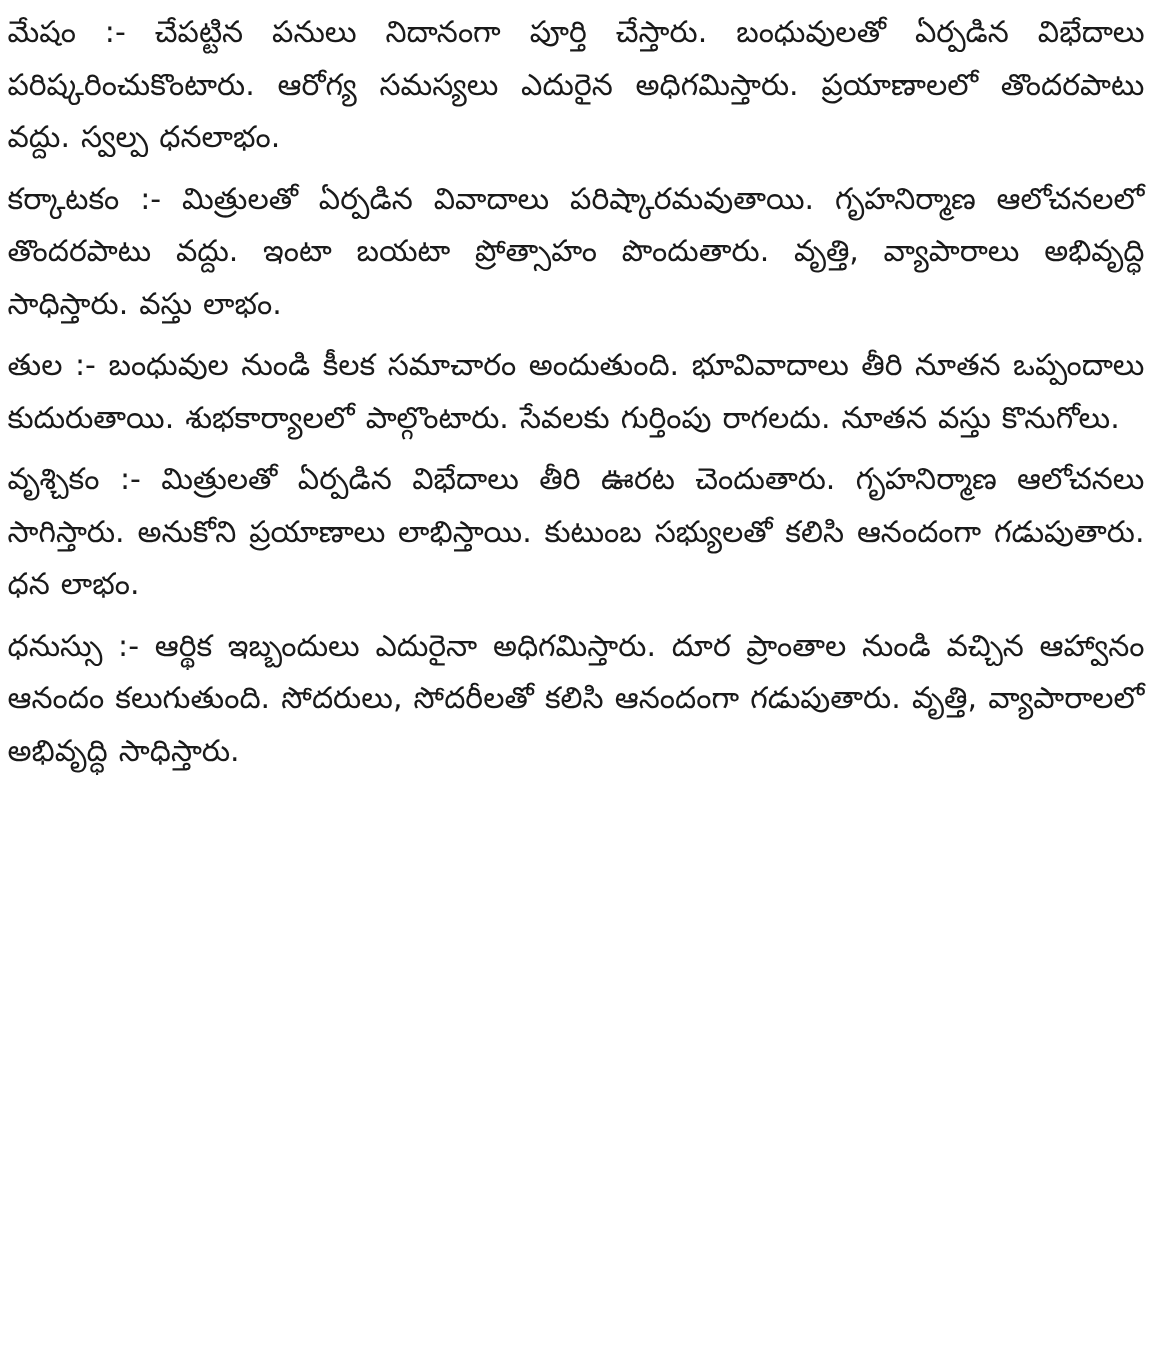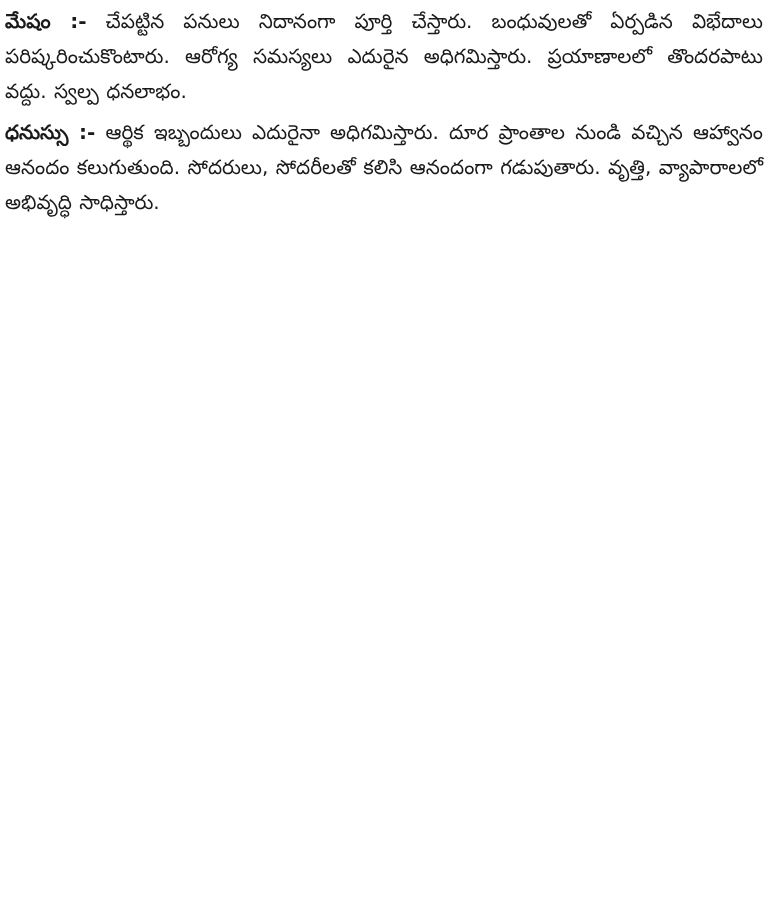--- a/index.html
+++ b/index.html
@@ -21,33 +21,36 @@
     background: #ffffff;
   }
   p.para {
     margin: 0 0 6px 0;
     font-size: 20px;
     line-height: 35px;
     text-align: justify;
     word-spacing: 1px;
   }
   .sign {
-    font-weight: bold;
+    font-weight: normal;
     margin-top: 32px;
   }
 </style>
 </head>
 <body>
 
 <div class="page">
 
   <p class="para"><span class="sign">మేషం :-</span> <span>చేపట్టిన పనులు నిదానంగా పూర్తి చేస్తారు. బంధువులతో ఏర్పడిన విభేదాలు పరిష్కరించుకొంటారు. ఆరోగ్య సమస్యలు ఎదురైన అధిగమిస్తారు. ప్రయాణాలలో తొందరపాటు వద్దు. స్వల్ప ధనలాభం.</span></p>
 
 
 
+  <p class="para"><span class="sign">కర్కాటకం :-</span> <span>మిత్రులతో ఏర్పడిన వివాదాలు పరిష్కారమవుతాయి. గృహనిర్మాణ ఆలోచనలలో తొందరపాటు వద్దు. ఇంటా బయటా ప్రోత్సాహం పొందుతారు. వృత్తి, వ్యాపారాలు అభివృద్ధి సాధిస్తారు. వస్తు లాభం.</span></p>
 
 
 
+  <p class="para"><span class="sign">తుల :-</span> <span>బంధువుల నుండి కీలక సమాచారం అందుతుంది. భూవివాదాలు తీరి నూతన ఒప్పందాలు కుదురుతాయి. శుభకార్యాలలో పాల్గొంటారు. సేవలకు గుర్తింపు రాగలదు. నూతన వస్తు కొనుగోలు.</span></p>
 
+  <p class="para"><span class="sign">వృశ్చికం :-</span> <span>మిత్రులతో ఏర్పడిన విభేదాలు తీరి ఊరట చెందుతారు. గృహనిర్మాణ ఆలోచనలు సాగిస్తారు. అనుకోని ప్రయాణాలు లాభిస్తాయి. కుటుంబ సభ్యులతో కలిసి ఆనందంగా గడుపుతారు. ధన లాభం.</span></p>
 
   <p class="para"><span class="sign">ధనుస్సు :-</span> <span>ఆర్థిక ఇబ్బందులు ఎదురైనా అధిగమిస్తారు. దూర ప్రాంతాల నుండి వచ్చిన ఆహ్వానం ఆనందం కలుగుతుంది. సోదరులు, సోదరీలతో కలిసి ఆనందంగా గడుపుతారు. వృత్తి, వ్యాపారాలలో అభివృద్ధి సాధిస్తారు.</span></p>
 
 </div>
 
 </body></html>

